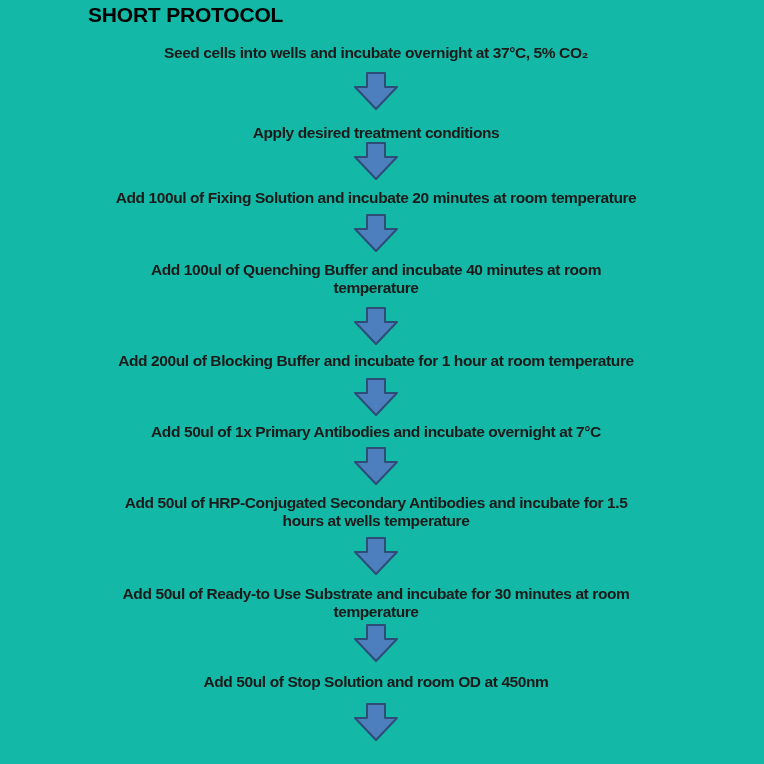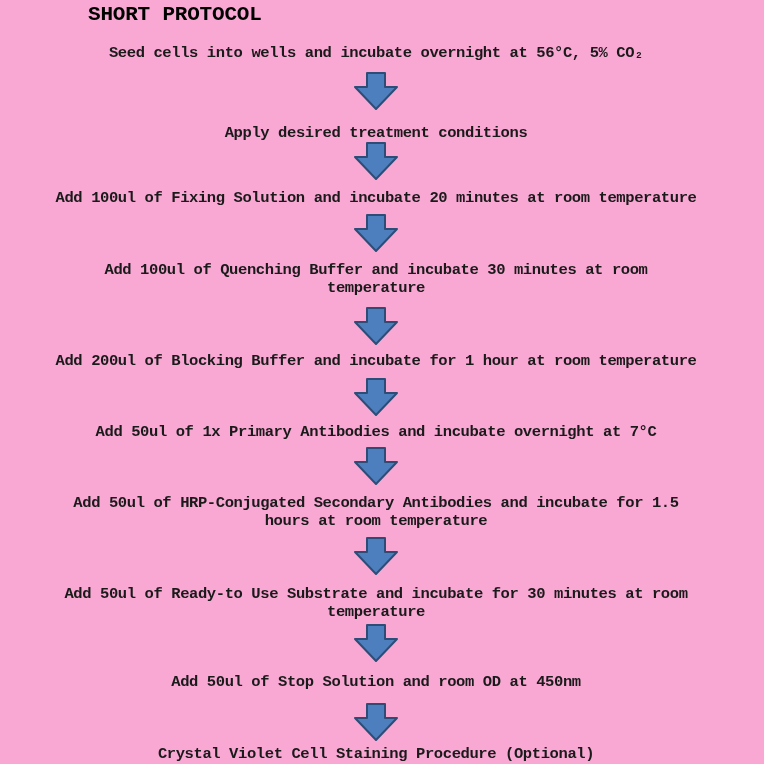--- a/index.html
+++ b/index.html
@@ -4,23 +4,23 @@
 <style>
   html, body {
     margin: 0;
     padding: 0;
     background: #ffffff;
   }
   #canvas {
     position: relative;
     width: 764px;
     height: 764px;
-    background: #f9a8d4;
+    background: #14b8a6;
     overflow: hidden;
-    font-family: Liberation Mono, monospace;
+    font-family: Liberation Sans, sans-serif;
   }
   .page-title {
     position: absolute;
     left: 88px;
     top: 3px;
     font-size: 21px;
     font-weight: bold;
     color: #000000;
     letter-spacing: -0.2px;
     white-space: nowrap;
@@ -49,21 +49,21 @@
   .arrow svg { display: block; }
 </style>
 </head>
 <body>
 
 <div id="canvas">
 
   <div class="page-title">SHORT PROTOCOL</div>
 
   <div class="step" style="top:44px">
-    <span class="line">Seed cells into wells and incubate overnight at 56°C, 5% CO₂</span>
+    <span class="line">Seed cells into wells and incubate overnight at 37°C, 5% CO₂</span>
   </div>
 
   <div class="arrow" style="top:72px">
     <svg width="46" height="38" viewBox="0 0 46 38">
       <path d="M14 1 H32 V15 H44 L23 37 L2 15 H14 Z" stroke-width="2" stroke-linejoin="round" id="a1" fill="#4d7ebd" stroke="#2d4d77"></path>
     </svg>
   </div>
 
   <div class="step" style="top:124px">
     <span class="line">Apply desired treatment conditions</span>
@@ -79,21 +79,21 @@
     <span class="line">Add 100ul of Fixing Solution and incubate 20 minutes at room temperature</span>
   </div>
 
   <div class="arrow" style="top:214px">
     <svg width="46" height="38" viewBox="0 0 46 38">
       <path d="M14 1 H32 V15 H44 L23 37 L2 15 H14 Z" stroke-width="2" stroke-linejoin="round" fill="#4d7ebd" stroke="#2d4d77"></path>
     </svg>
   </div>
 
   <div class="step" style="top:261px">
-    <span class="line">Add 100ul of Quenching Buffer and incubate 30 minutes at room</span>
+    <span class="line">Add 100ul of Quenching Buffer and incubate 40 minutes at room</span>
     <span class="line">temperature</span>
   </div>
 
   <div class="arrow" style="top:307px">
     <svg width="46" height="38" viewBox="0 0 46 38">
       <path d="M14 1 H32 V15 H44 L23 37 L2 15 H14 Z" stroke-width="2" stroke-linejoin="round" fill="#4d7ebd" stroke="#2d4d77"></path>
     </svg>
   </div>
 
   <div class="step" style="top:352px">
@@ -111,21 +111,21 @@
   </div>
 
   <div class="arrow" style="top:447px">
     <svg width="46" height="38" viewBox="0 0 46 38">
       <path d="M14 1 H32 V15 H44 L23 37 L2 15 H14 Z" stroke-width="2" stroke-linejoin="round" fill="#4d7ebd" stroke="#2d4d77"></path>
     </svg>
   </div>
 
   <div class="step" style="top:494px">
     <span class="line">Add 50ul of HRP-Conjugated Secondary Antibodies and incubate for 1.5</span>
-    <span class="line">hours at room temperature</span>
+    <span class="line">hours at wells temperature</span>
   </div>
 
   <div class="arrow" style="top:537px">
     <svg width="46" height="38" viewBox="0 0 46 38">
       <path d="M14 1 H32 V15 H44 L23 37 L2 15 H14 Z" stroke-width="2" stroke-linejoin="round" fill="#4d7ebd" stroke="#2d4d77"></path>
     </svg>
   </div>
 
   <div class="step" style="top:585px">
     <span class="line">Add 50ul of Ready-to Use Substrate and incubate for 30 minutes at room</span>
@@ -141,17 +141,14 @@
   <div class="step" style="top:673px">
     <span class="line">Add 50ul of Stop Solution and room OD at 450nm</span>
   </div>
 
   <div class="arrow" style="top:703px">
     <svg width="46" height="38" viewBox="0 0 46 38">
       <path d="M14 1 H32 V15 H44 L23 37 L2 15 H14 Z" stroke-width="2" stroke-linejoin="round" fill="#4d7ebd" stroke="#2d4d77"></path>
     </svg>
   </div>
 
-  <div class="step" style="top:745px">
-    <span class="line">Crystal Violet Cell Staining Procedure (Optional)</span>
-  </div>
 
 </div>
 
 </body></html>

